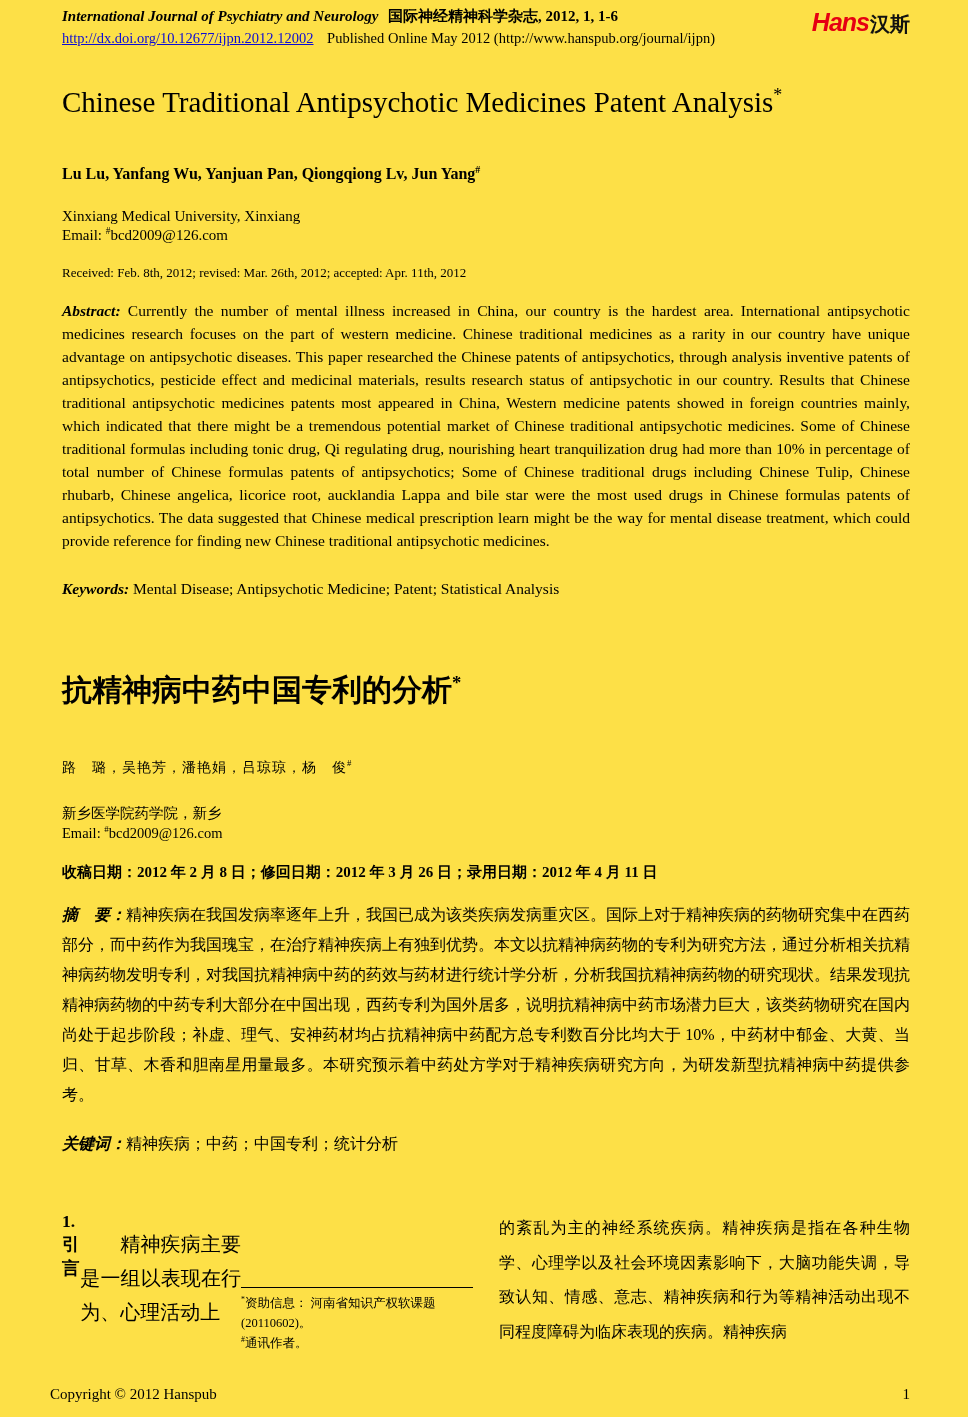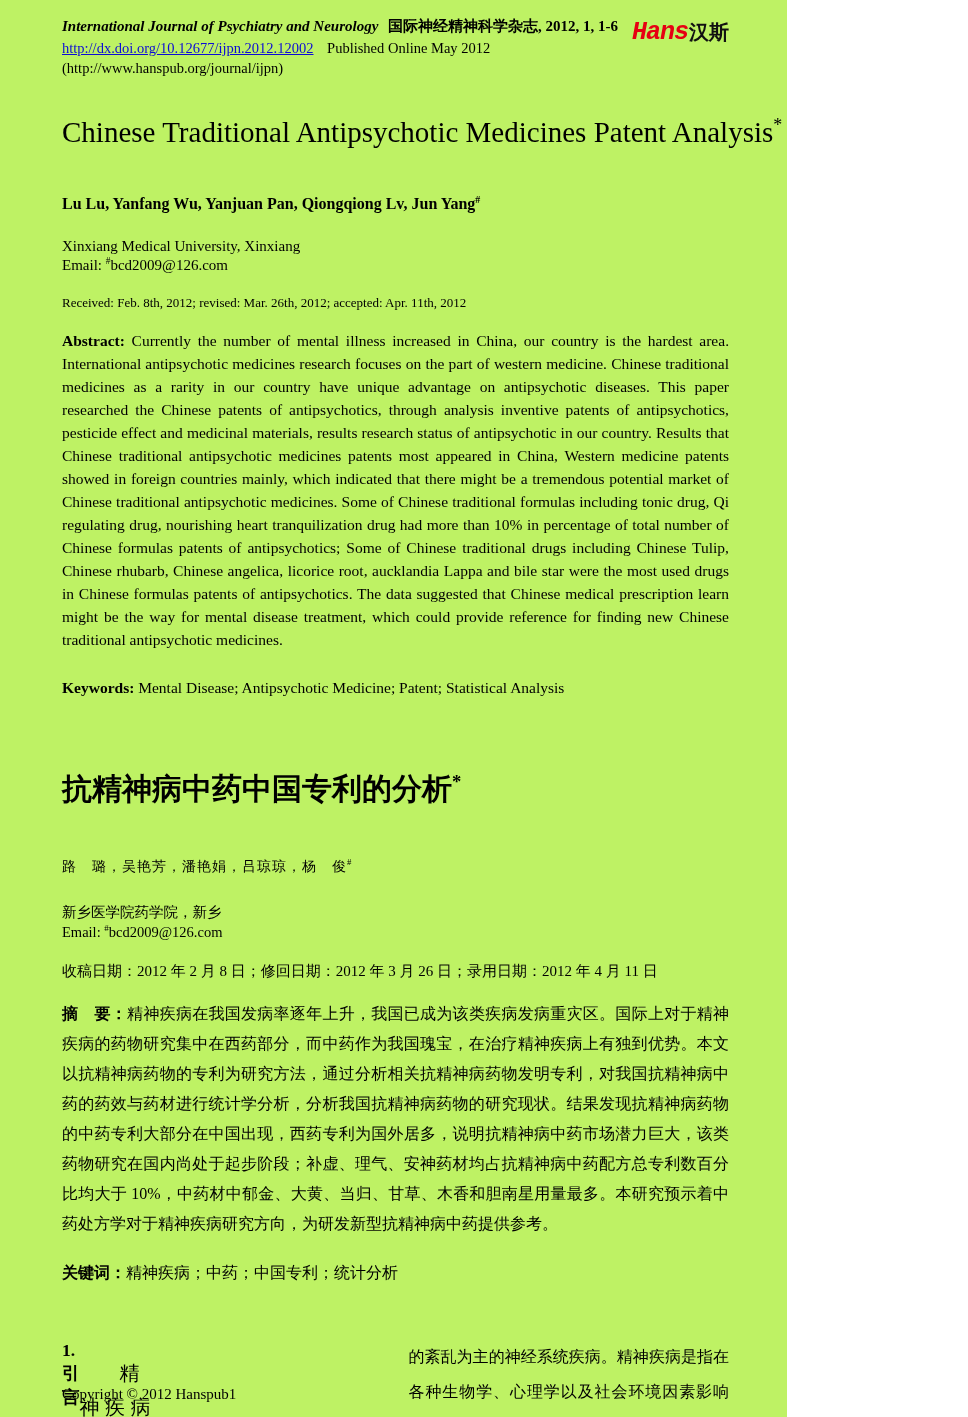--- a/index.html
+++ b/index.html
@@ -1,75 +1,75 @@
 <!DOCTYPE html>
 <html style="--link-blue: #0b0bd6; --brand-red: #e60012;"><head>
 <meta charset="utf-8">
 <style>
   * { margin: 0; padding: 0; box-sizing: border-box; }
   html, body { background: #ffffff; }
   body { font-family: "Liberation Serif", "DejaVu Serif", serif; color: #000; }
 
   .page {
     position: relative;
-    width: 787px;
+    width: 968px;
     height: 1417px;
-    background: #bef264;
-    padding: 16px 58px 0 62px;
+    background: #fde047;
+    padding: 6px 58px 0 62px;
     overflow: hidden;
   }
 
   
   .page-header { display: flex; justify-content: space-between; align-items: flex-start; }
   .journal-line { font-size: 15px; font-weight: bold; line-height: 20px; }
   .journal-en { font-style: italic; }
   .journal-zh { font-style: normal; margin-left: 6px; }
   .doi-line { font-size: 14.5px; margin-top: 2px; line-height: 20px; }
   .doi-link { color: var(--link-blue, #0b0bd6); text-decoration: underline; cursor: pointer; }
   .published { margin-left: 10px; }
   .logo { font-family: "Liberation Sans", "DejaVu Sans", sans-serif; white-space: nowrap; margin-top: 2px; }
-  .logo-en { color: var(--brand-red, #e60012); font-weight: bold; font-style: italic; font-size: 25px; letter-spacing: -1px; font-family: Liberation Mono, monospace; }
+  .logo-en { color: var(--brand-red, #e60012); font-weight: bold; font-style: italic; font-size: 25px; letter-spacing: -1px; }
   .logo-zh { color: #111; font-weight: bold; font-size: 20px; margin-left: 1px; }
 
   
   .title { margin-top: 38px; font-size: 29px; font-weight: normal; white-space: nowrap; letter-spacing: 0; }
   sup { font-size: 62%; vertical-align: super; line-height: 0; }
 
   .authors { margin-top: 46px; font-size: 16px; font-weight: bold; }
   .affiliation { margin-top: 24px; font-size: 15px; line-height: 19px; }
   .email-line { font-size: 15px; line-height: 19px; }
   .received { margin-top: 20px; font-size: 13px; }
 
   .abstract { margin-top: 18px; font-size: 15.5px; line-height: 23px; text-align: justify; }
   .keywords { margin-top: 28px; font-size: 15.5px; }
-  b.lbl { font-weight: bold; }
+  b.lbl { font-weight: bold; font-style: italic; }
 
   
   .zh-title { margin-top: 72px; font-size: 30px; font-weight: bold; }
   .zh-authors { margin-top: 48px; font-size: 14px; font-weight: normal; letter-spacing: 1px; }
   .zh-affiliation { margin-top: 26px; font-size: 14.5px; line-height: 20px; }
   .zh-email { font-size: 14.5px; line-height: 20px; }
-  .zh-dates { margin-top: 20px; font-size: 15px; }
+  .zh-dates { margin-top: 20px; font-size: 15px; font-weight: bold; }
   .zh-abstract { margin-top: 18px; font-size: 16px; line-height: 30px; text-align: justify; }
   .zh-keywords { margin-top: 24px; font-size: 16px; }
 
   
   .two-col { margin-top: 56px; display: flex; gap: 26px; align-items: stretch; min-height: 142px; }
   .col { width: calc(50% - 13px); display: flex; flex-direction: row; }
   .section-heading { font-size: 17.5px; font-weight: bold; }
   .intro-left { margin-top: 16px; font-size: 20px; line-height: 34px; text-indent: 2em; text-align: justify; }
   .footnote-block { margin-top: auto; padding-top: 6px; }
   .fn-rule { border: none; border-top: 1px solid #000; width: 232px; margin: 0 0 5px 0; }
   .footnote { font-size: 12.5px; line-height: 20px; }
   .intro-right { font-size: 16px; line-height: 34.5px; text-align: justify; }
 
   
   .page-footer {
-    position: absolute; left: 62px; right: 58px; bottom: 14px;
-    display: flex; justify-content: flex-start; font-size: 15px;
+    position: absolute; left: 50px; right: 58px; bottom: 14px;
+    display: flex; justify-content: space-between; font-size: 15px;
   }
 </style>
 </head>
 <body>
 
 <div class="page">
 
   <header class="page-header">
     <div class="header-left">
       <div class="journal-line">

